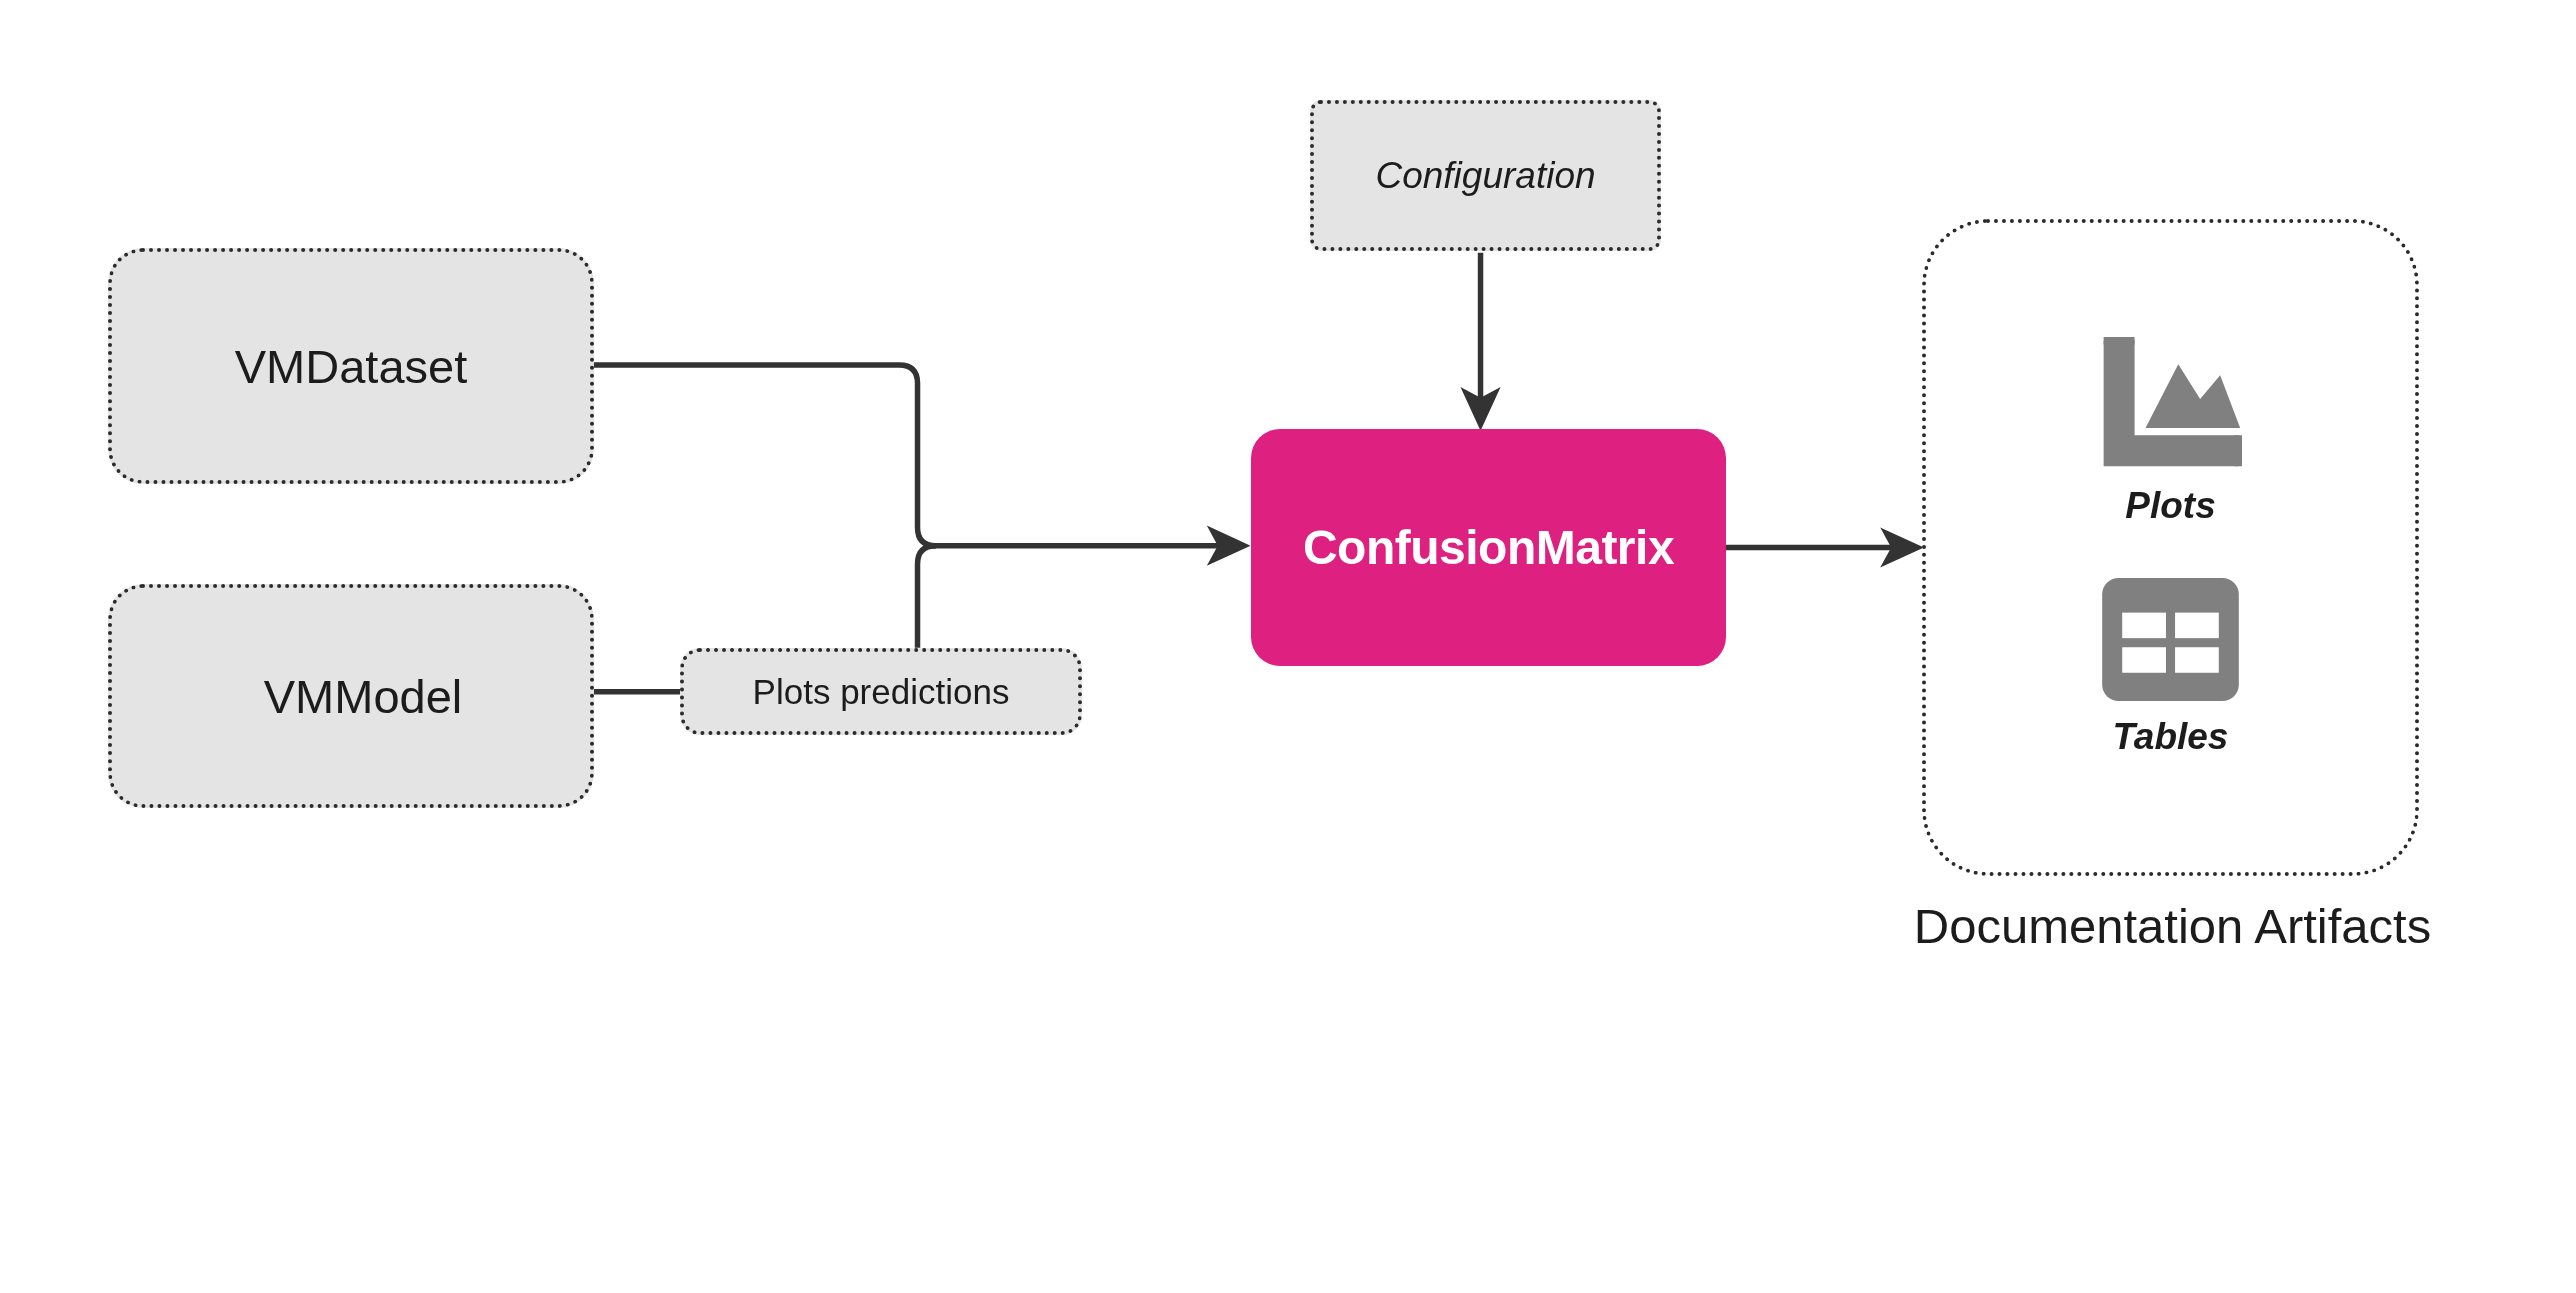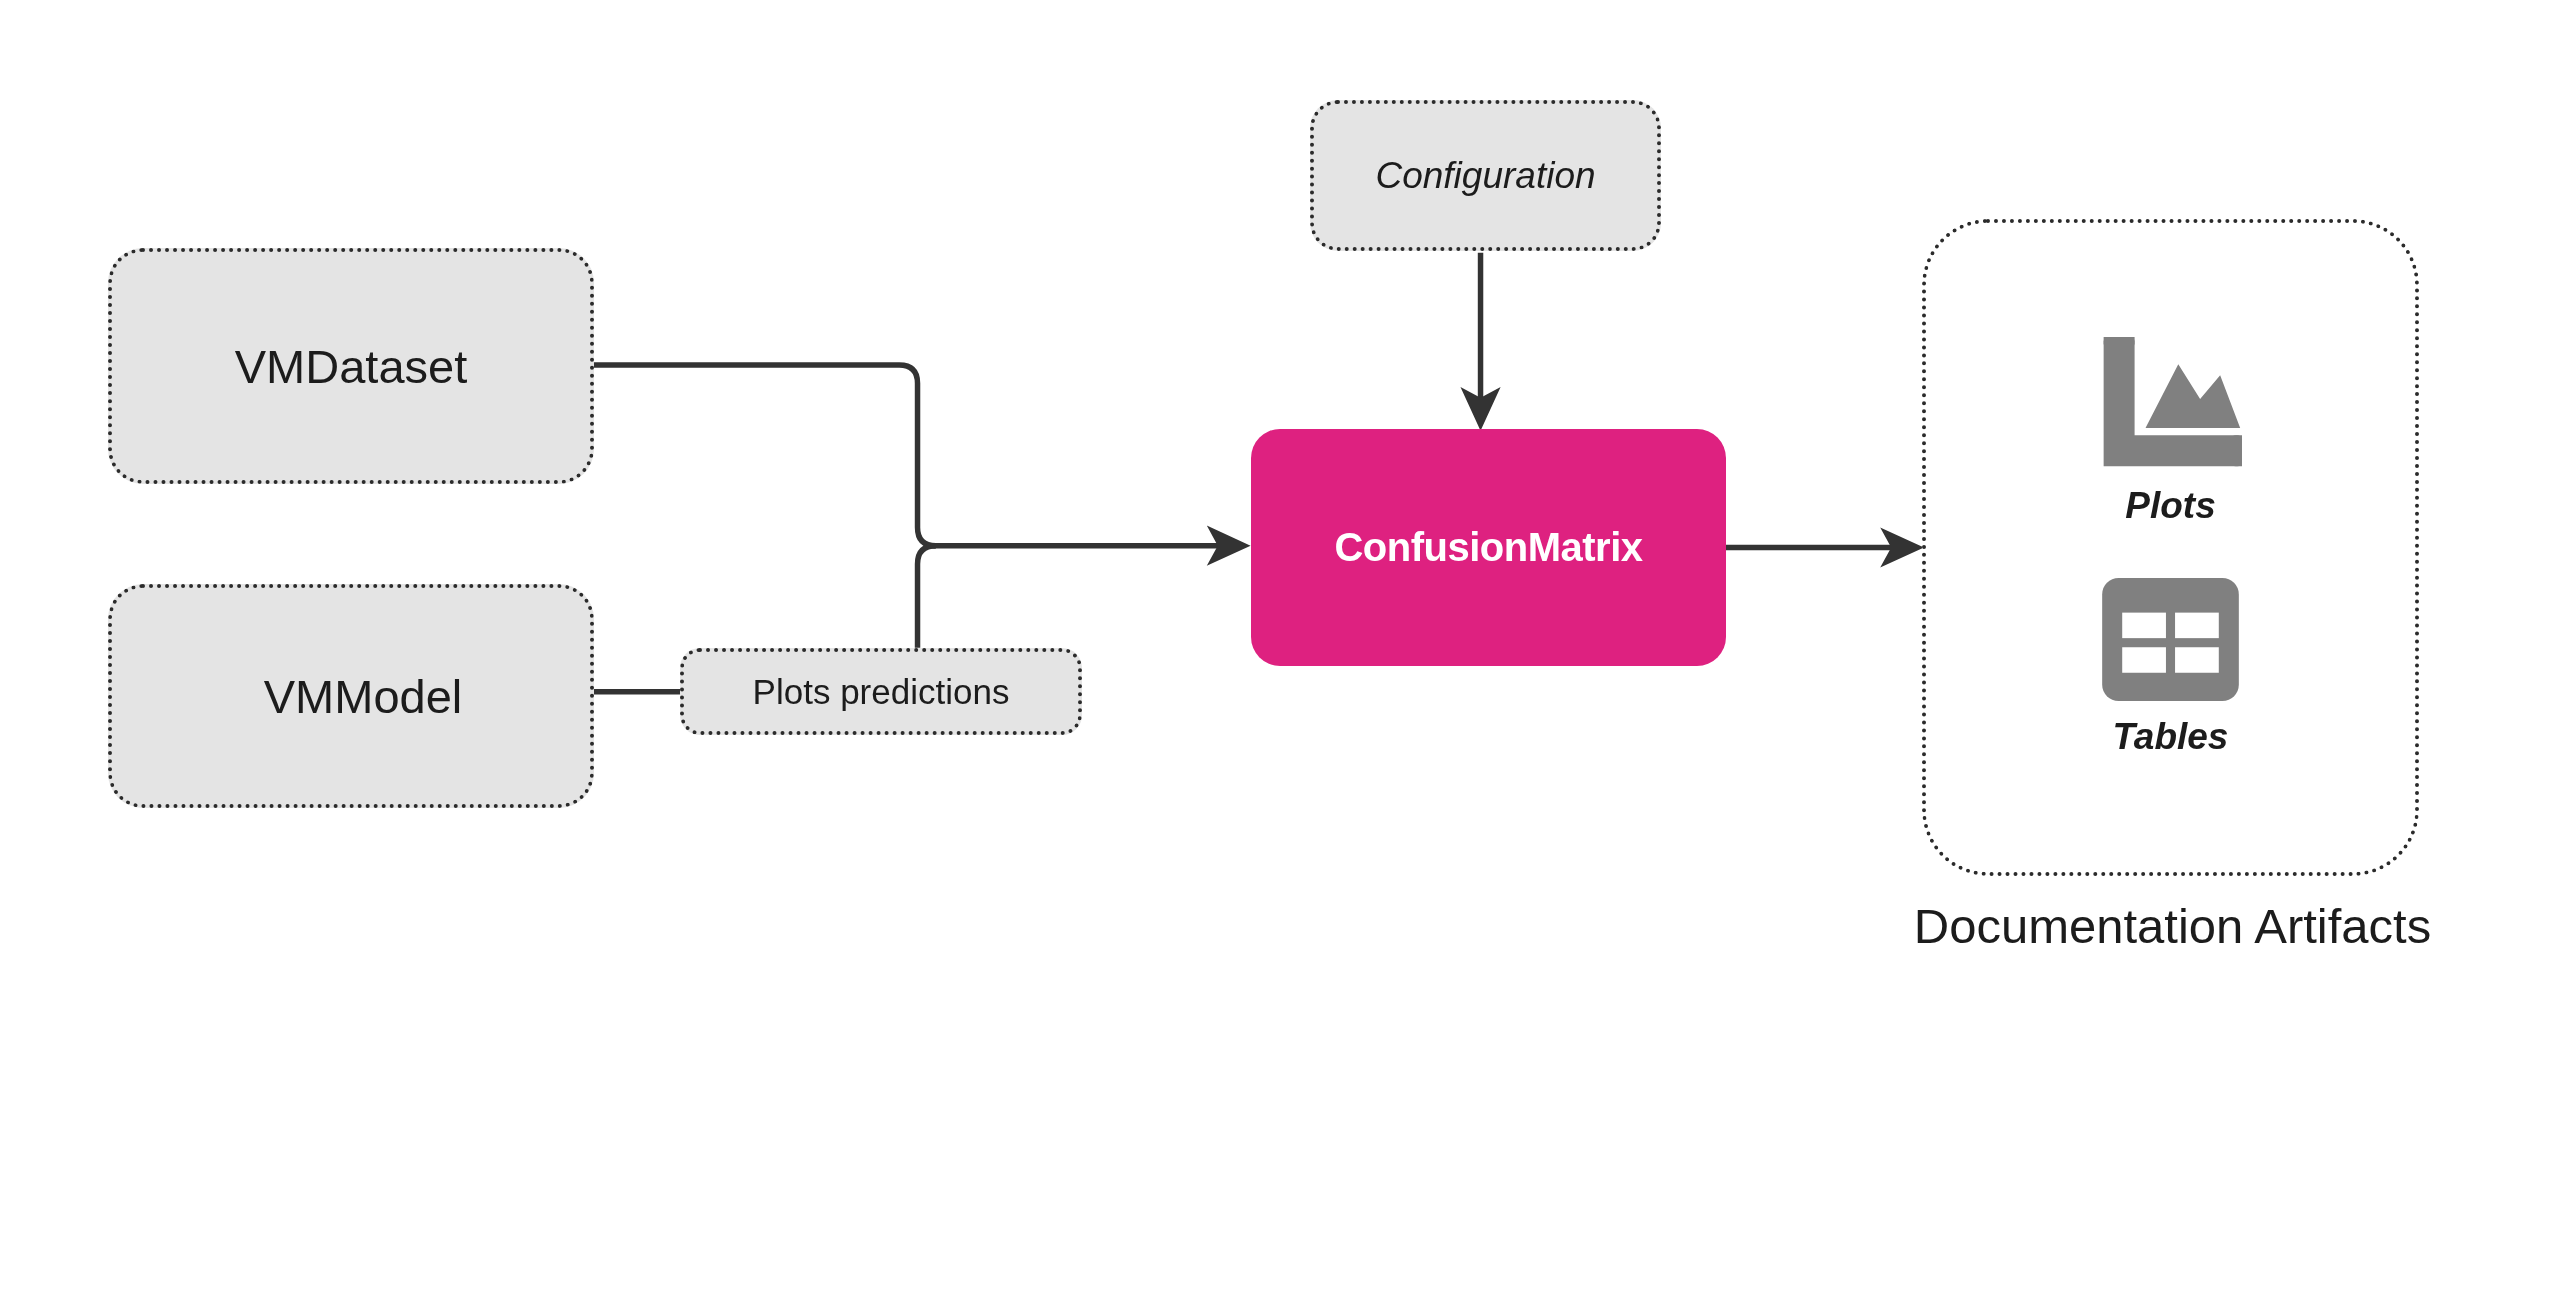--- a/index.html
+++ b/index.html
@@ -58,40 +58,40 @@
     height: 87px;
     border-radius: 20px;
     font-size: 35px;
   }
 
   #node-configuration {
     left: 1310px;
     top: 100px;
     width: 351px;
     height: 151px;
-    border-radius: 28px;
+    border-radius: 11px;
     font-size: 37px;
     font-style: italic;
   }
 
   
   #node-confusionmatrix {
     position: absolute;
     left: 1251px;
     top: 429px;
     width: 475px;
     height: 237px;
     box-sizing: border-box;
     background: #de2180;
     border-radius: 29px;
     display: flex;
     align-items: center;
     justify-content: center;
     color: #ffffff;
-    font-size: 40px;
+    font-size: 48px;
     font-weight: bold;
     letter-spacing: -0.5px;
   }
 
   
   #artifacts-container {
     position: absolute;
     left: 1922px;
     top: 219px;
     width: 497px;

